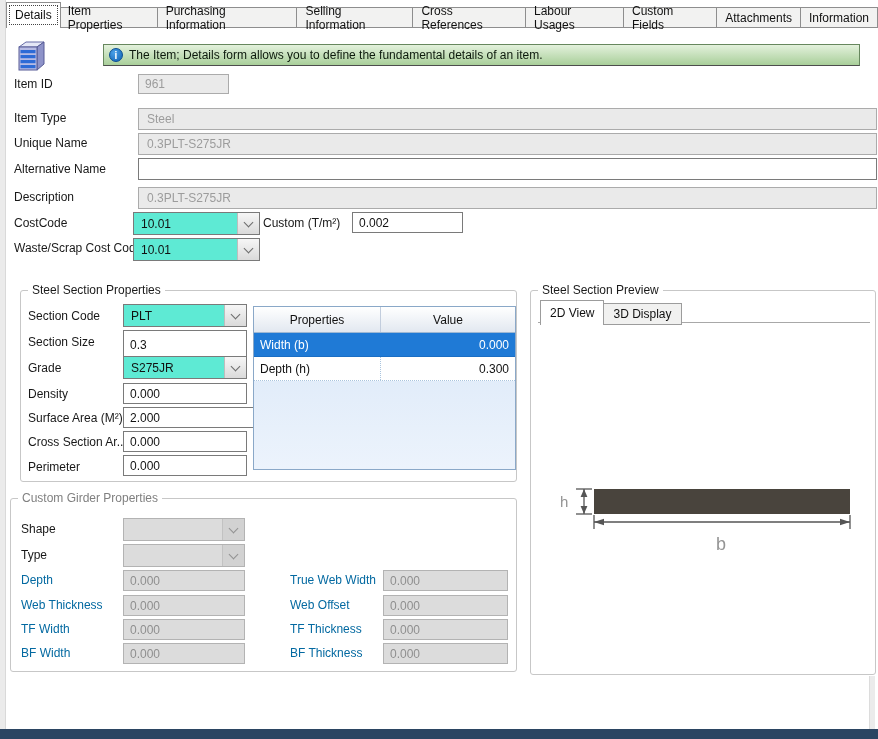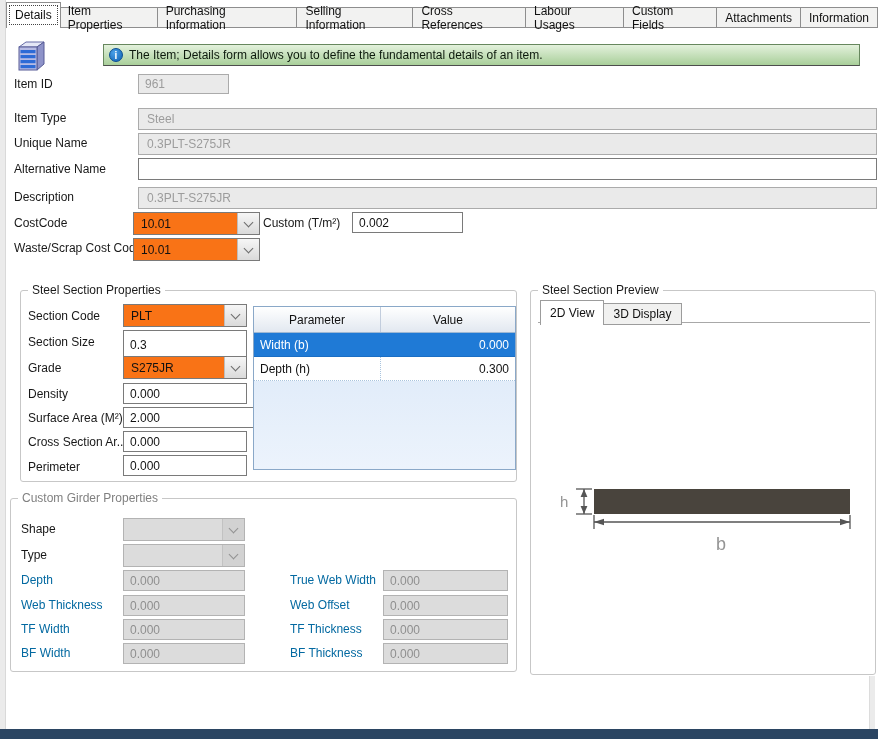--- a/index.html
+++ b/index.html
@@ -38,21 +38,21 @@
   .lbl.gray{color:#0369a1;}
   input.txt{position:absolute;font-family:"Liberation Sans",sans-serif;font-size:12px;
             padding:0 6px;box-sizing:border-box;outline:none;}
   .en{background:#fff;border:1px solid #7a7a7a;color:#111;}
   .disA{background:#eaeaea;border:1px solid #ababab;color:#9c9c9c;}
   .disB{background:#dcdcdc;border:1px solid #b3b3b3;color:#8f8f8f;}
   .ra{}
 
   
   .combo{position:absolute;box-sizing:border-box;display:flex;align-items:stretch;}
-  .combo.en{background:#f97316;border:1px solid #7a7a7a;}
+  .combo.en{background:#5eead4;border:1px solid #7a7a7a;}
   .combo.disB{background:#dcdcdc;border:1px solid #b3b3b3;}
   .cval{flex:1;font-size:12px;color:#111;display:flex;align-items:center;padding-left:7px;overflow:hidden;}
   .cbtn{width:21px;display:flex;align-items:center;justify-content:center;
         background:linear-gradient(#f6f6f6,#dadada);border-left:1px solid #bdbdbd;}
   .combo.disB .cbtn{background:#d2d2d2;border-left:1px solid #c2c2c2;}
   .chev{width:6px;height:6px;border-right:1.5px solid #6c6c6c;border-bottom:1.5px solid #6c6c6c;
         transform:rotate(45deg);margin-top:-3px;}
   .combo.disB .chev{border-color:#929292;}
 
   
@@ -201,21 +201,21 @@
   <input class="txt en ra" style="left: 123px; top: 407px; width: 148px; height: 21px;" value="2.000">
 
   <span class="lbl" style="left:28px;top:435px;">Cross Section Ar...</span>
   <input class="txt en ra" style="left: 123px; top: 431px; width: 124px; height: 21px;" value="0.000">
 
   <span class="lbl" style="left:28px;top:460px;">Perimeter</span>
   <input class="txt en ra" style="left: 123px; top: 455px; width: 124px; height: 21px;" value="0.000">
 
   <div class="ptable">
     <div class="thead">
-      <div class="th c1">Parameter</div>
+      <div class="th c1">Properties</div>
       <div class="th c2">Value</div>
     </div>
     <div class="trow selected">
       <div class="td c1">Width (b)</div>
       <div class="td c2">0.000</div>
     </div>
     <div class="trow">
       <div class="td c1">Depth (h)</div>
       <div class="td c2">0.300</div>
     </div>

